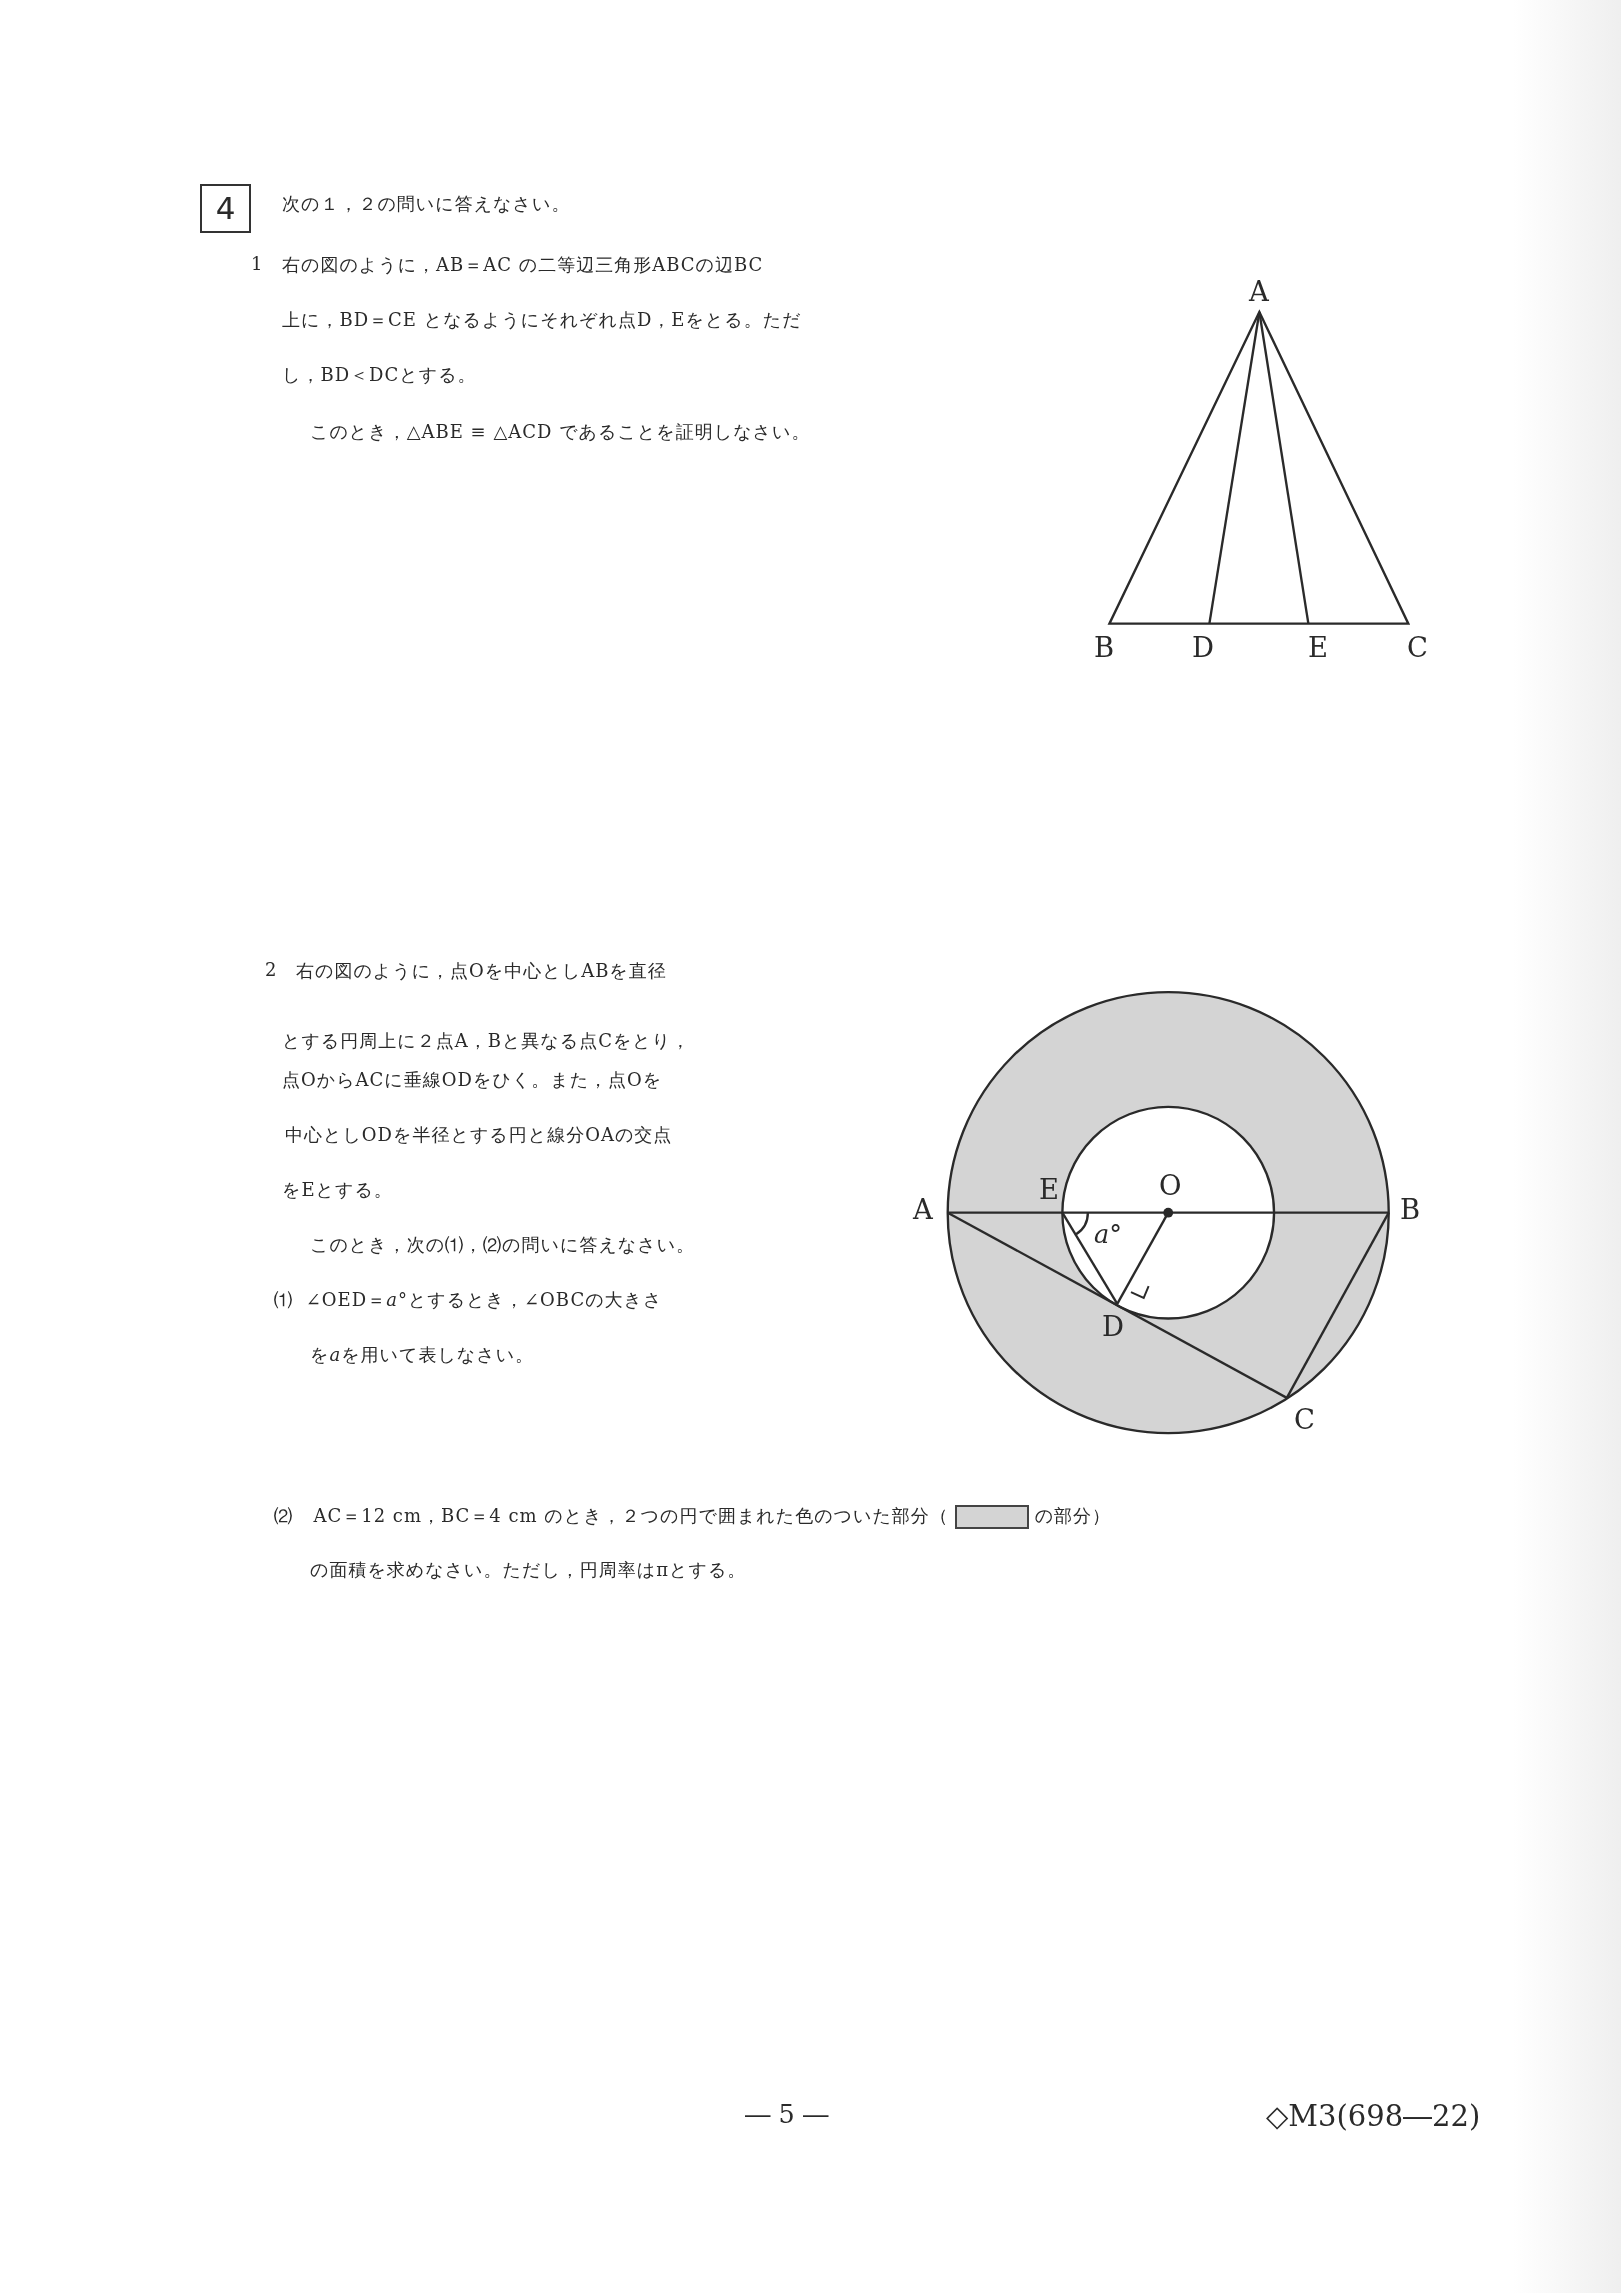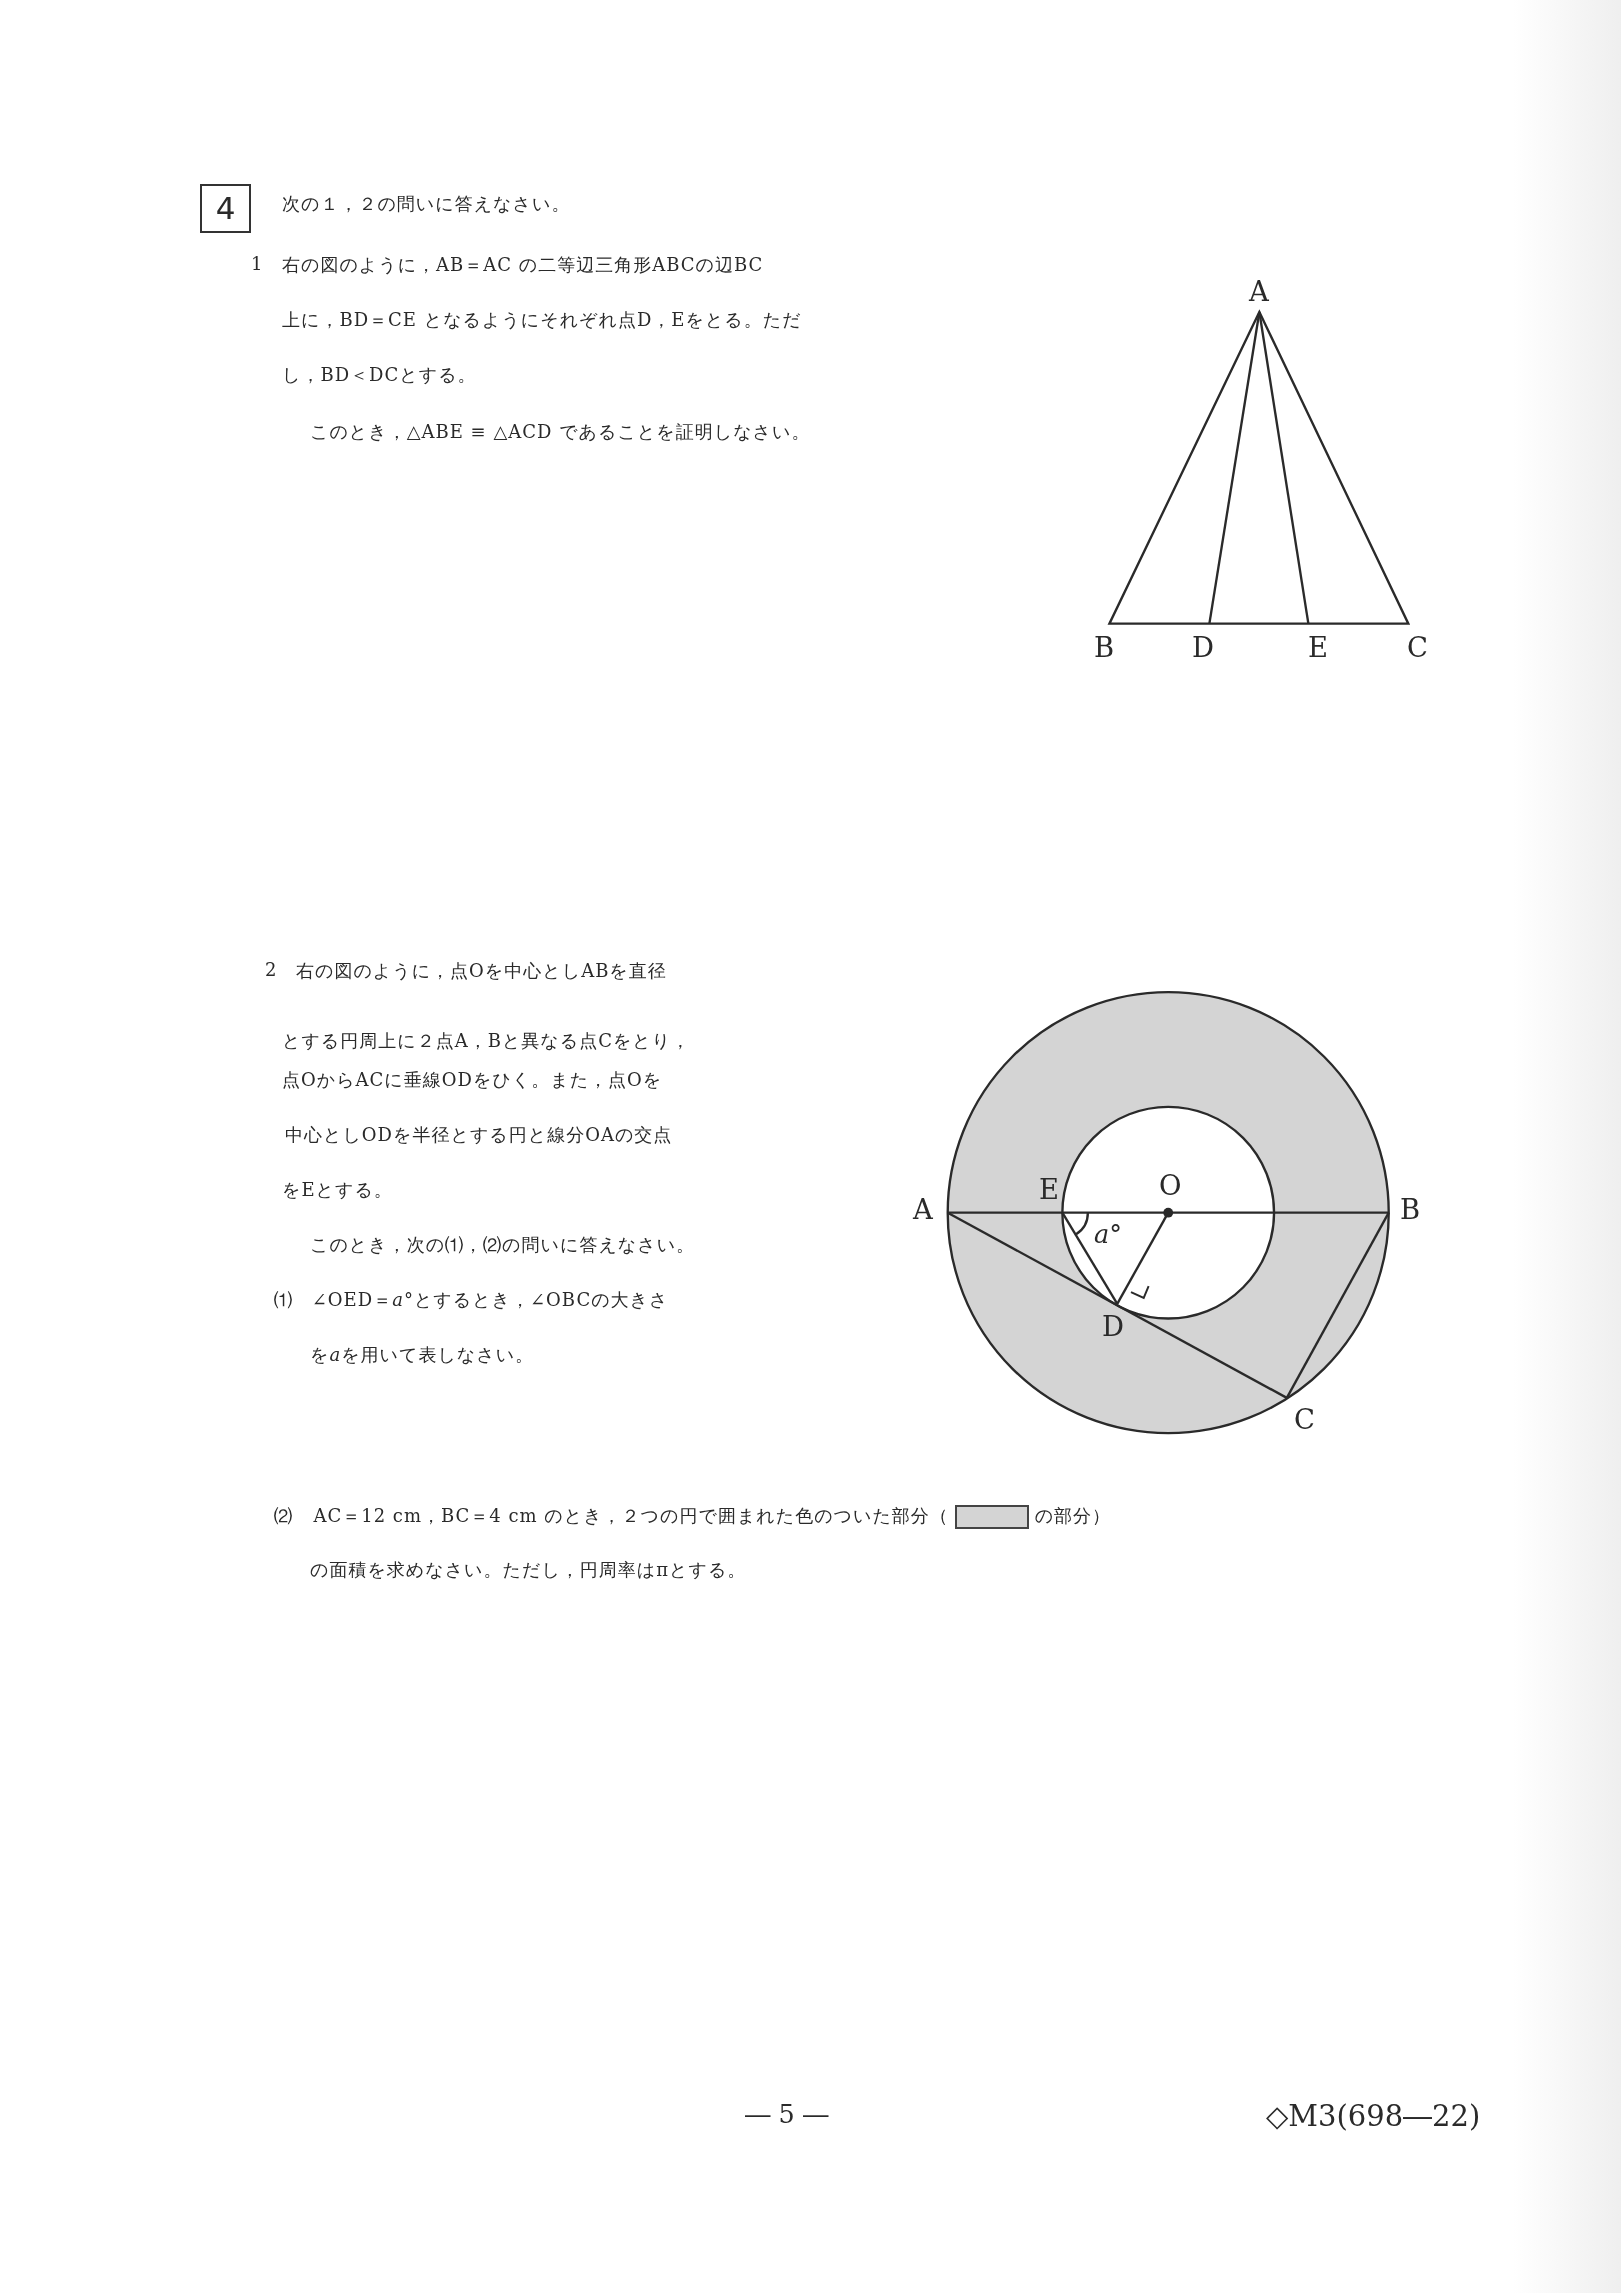--- a/index.html
+++ b/index.html
@@ -60,21 +60,21 @@
 <div class="abs jp" style="left:265px; top:959px;">2</div>
 <div class="abs jp" style="left:296px; top:959px;">右の図のように，点Oを中心としABを直径</div>
 <div class="abs jp" style="left:282px; top:1013px;margin-top:16px;">とする円周上に２点A，Bと異なる点Cをとり，</div>
 <div class="abs jp" style="left:282px; top:1068px;">点OからACに垂線ODをひく。また，点Oを</div>
 <div class="abs jp" style="left:285px; top:1123px;">中心としODを半径とする円と線分OAの交点</div>
 <div class="abs jp" style="left:282px; top:1178px;">をEとする。</div>
 <div class="abs jp" style="left:310px; top:1233px;">このとき，次の⑴，⑵の問いに答えなさい。</div>
 
 <div class="abs jp" style="left:274px; top:1288px;">
   <span>⑴</span>
-  <span style="margin-left:12px;">∠OED＝</span><span class="it">a</span><span>°とするとき，∠OBCの大きさ</span>
+  <span style="margin-left:6px;">∠OED＝</span><span class="it">a</span><span>°とするとき，∠OBCの大きさ</span>
 </div>
 <div class="abs jp" style="left:310px; top:1343px;">
   <span>を</span><span class="it">a</span><span>を用いて表しなさい。</span>
 </div>
 
 <div class="abs jp" style="left:274px; top:1504px;text-align:right;">
   <span>⑵</span>
   <span style="margin-left:13.7px;">AC＝12 cm，BC＝4 cm のとき，２つの円で囲まれた色のついた部分（</span><span class="legend-swatch"></span><span>の部分）</span>
 </div>
 <div class="abs jp" style="left:310px; top:1558px;">の面積を求めなさい。ただし，円周率はπとする。</div>

